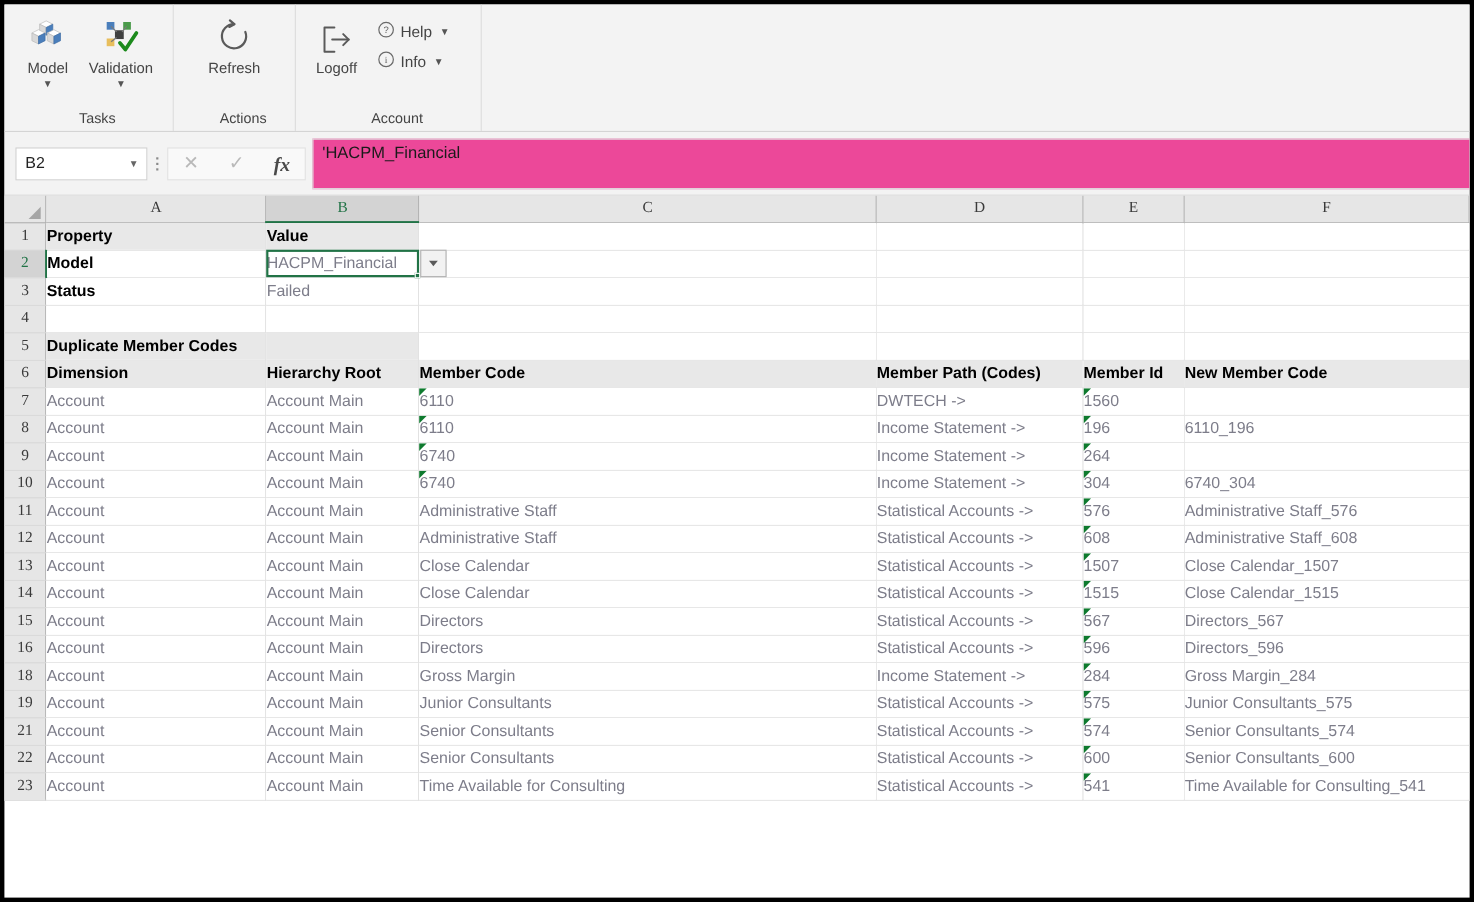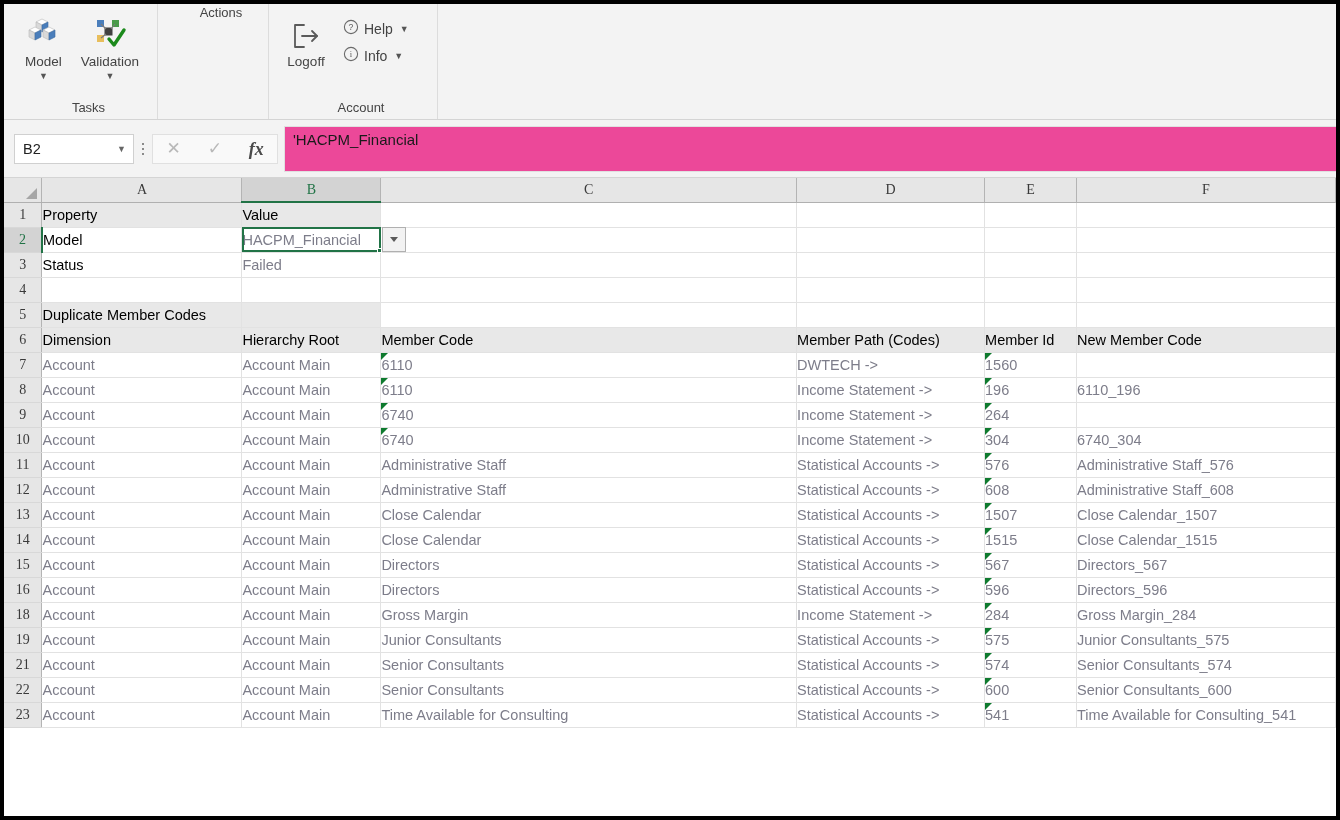--- a/index.html
+++ b/index.html
@@ -220,21 +220,21 @@
     font-size: 14.5px;
     color: #7d7d8a;
     padding: 0 4px 0 5px;
     white-space: nowrap;
     overflow: hidden;
     vertical-align: middle;
     position: relative;
     background: #ffffff;
     cursor: cell;
   }
-  td.cell.bold { color: #000000; font-weight: normal; }
+  td.cell.bold { color: #000000; font-weight: bold; }
   td.cell.hdrfill { background: #e8e8e8; }
   td.cell.flag::before {
     content: "";
     position: absolute;
     left: 0; top: 0;
     width: 0; height: 0;
     border-top: 7px solid #0e7a2e;
     border-right: 7px solid transparent;
   }
 
@@ -315,20 +315,31 @@
             </svg>
           </span>
           <span class="lbl">Validation</span>
           <span class="caret">▼</span>
         </div>
       </div>
       <div class="rgroup-label">Tasks</div>
     </div>
 
     <div class="rgroup" style="width:111px">
+      <div class="rgroup-body" style="justify-content:center">
+        <div class="rbtn" style="width:76px">
+          <span class="ico">
+            <svg width="32" height="32" viewBox="0 0 32 32">
+              <path d="M16 5 A11 11 0 1 0 26 12" fill="none" stroke="#5a5a5a" stroke-width="2" stroke-linecap="round"></path>
+              <path d="M16 5 L12 1.5 M16 5 L11.5 7.5" fill="none" stroke="#5a5a5a" stroke-width="2" stroke-linecap="round"></path>
+            </svg>
+          </span>
+          <span class="lbl">Refresh</span>
+        </div>
+      </div>
       <div class="rgroup-label">Actions</div>
     </div>
 
     <div class="rgroup" style="width:169px">
       <div class="rgroup-body" style="padding-left:6px">
         <div class="rbtn" style="width:62px;padding-top:10px">
           <span class="ico" style="height:32px">
             <svg width="30" height="28" viewBox="0 0 30 28">
               <path d="M13 3 L4 3 L4 25 L13 25" fill="none" stroke="#5a5a5a" stroke-width="1.8" stroke-linecap="round" stroke-linejoin="round"></path>
               <line x1="11" y1="14" x2="26" y2="14" stroke="#5a5a5a" stroke-width="1.8" stroke-linecap="round"></line>

